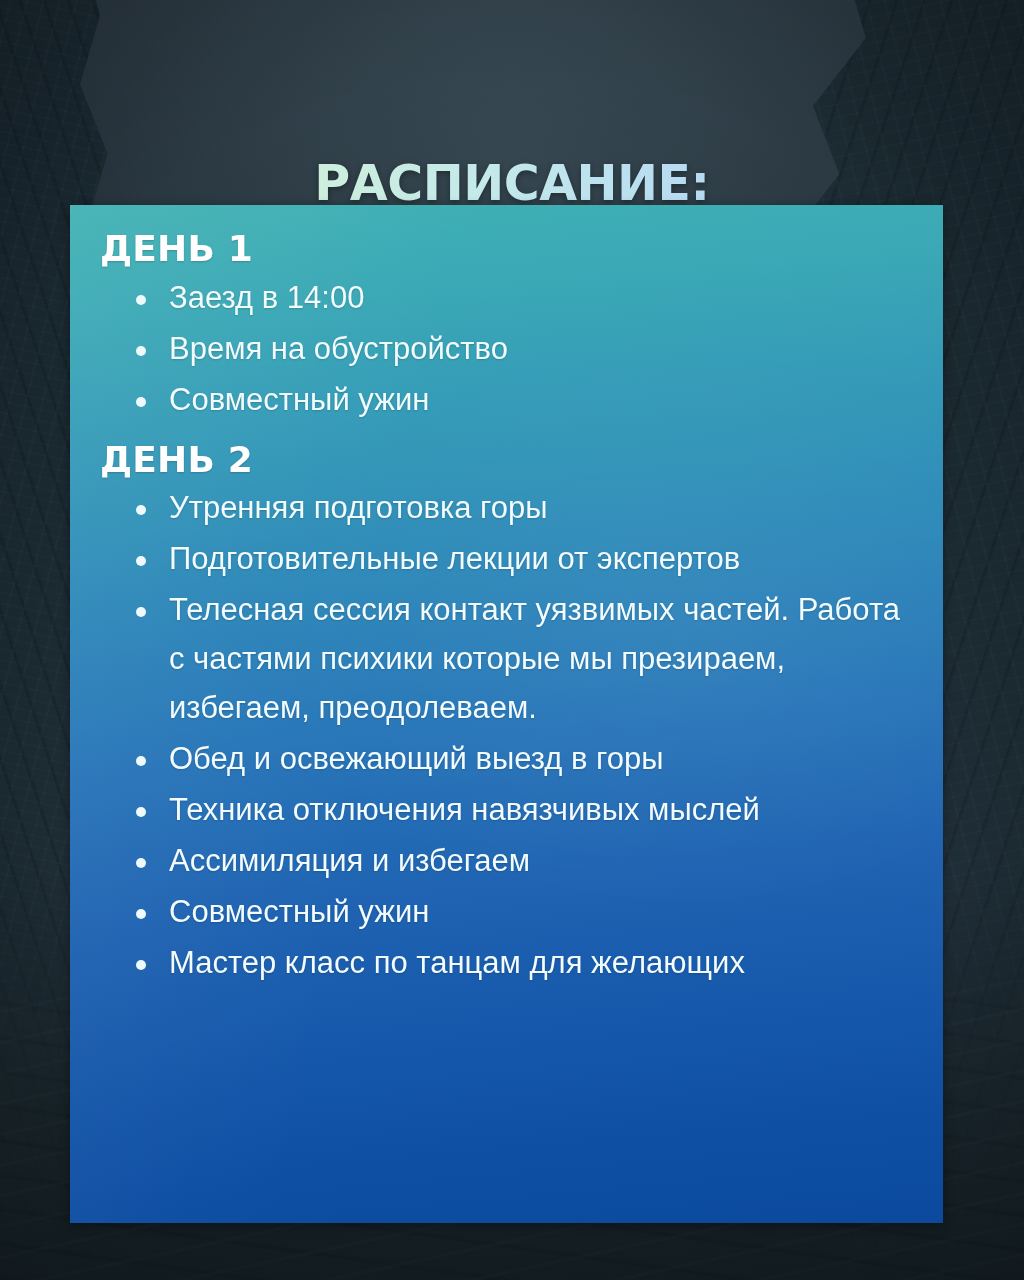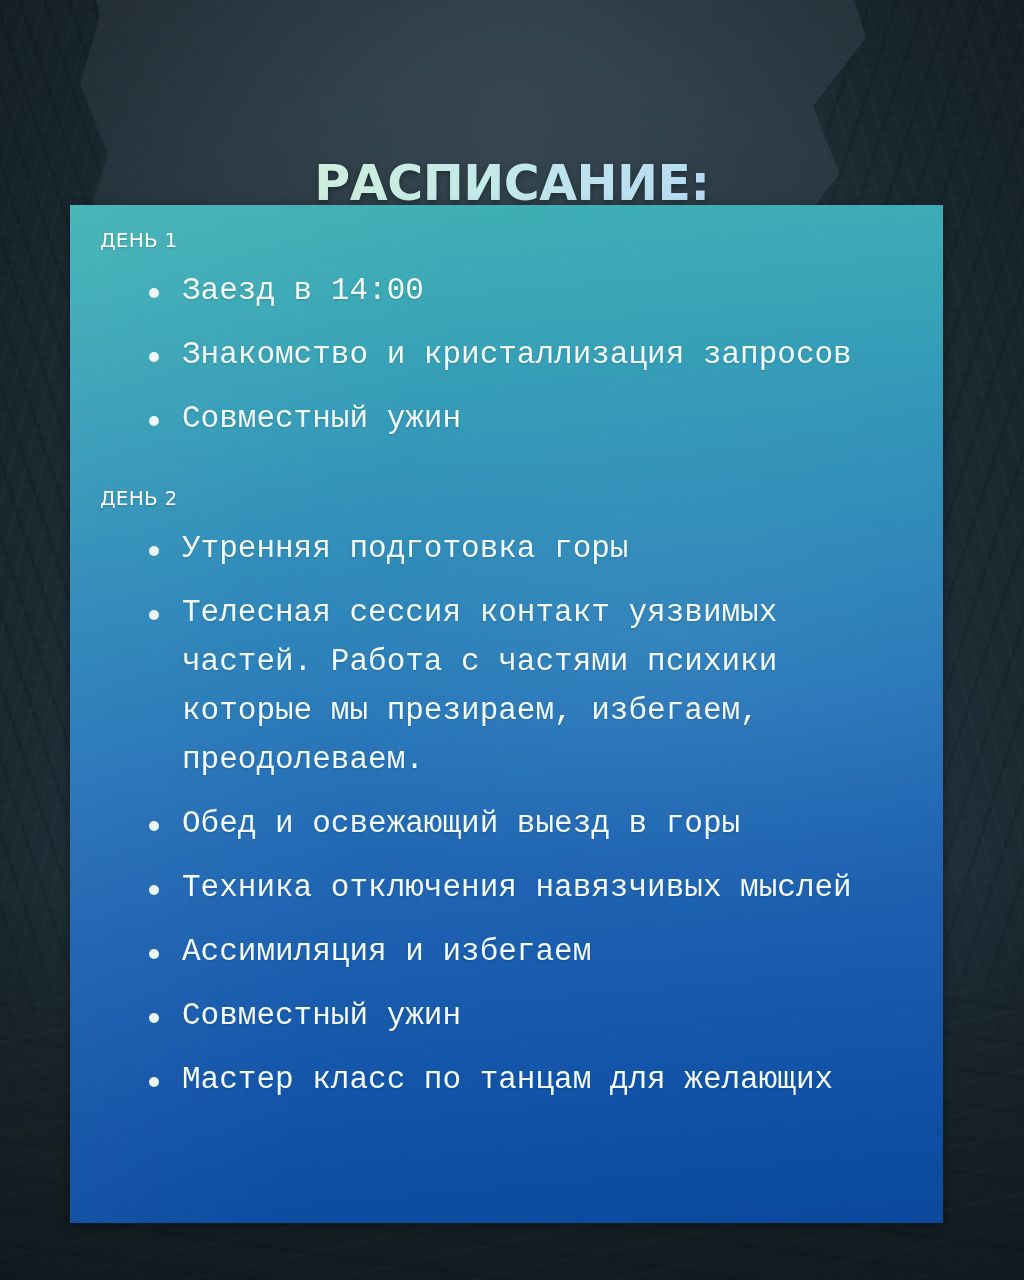--- a/index.html
+++ b/index.html
@@ -187,43 +187,43 @@
   }
 
   .card-inner {
     position: relative;
     padding: 24px 30px 0 30px;
   }
 
   .day-heading {
     color: #ffffff;
     font-family: "DejaVu Sans", sans-serif;
-    font-weight: 400;
-    font-size: 20px;
+    font-weight: 700;
+    font-size: 36px;
     letter-spacing: 0.2px;
     line-height: 1.1;
     margin: 0 0 4px 0;
     text-shadow: 0 1px 2px rgba(0,0,0,0.18);
   }
-  .day-heading.second { margin-top: 44px; }
+  .day-heading.second { margin-top: 16px; }
 
   ul.day-list {
     list-style: none;
     margin: 0;
     padding: 0;
   }
   ul.day-list > li {
     position: relative;
     color: #f2fbfd;
-    font-family: Liberation Mono, monospace;
+    font-family: Liberation Sans, sans-serif;
     font-weight: 400;
     font-size: 31px;
     line-height: 49px;
     padding-left: 67px;
-    margin: 15px;
+    margin: 2px;
     text-shadow: 0 1px 2px rgba(0,0,0,0.16);
   }
   ul.day-list > li::before {
     content: "";
     position: absolute;
     left: 34px;
     top: 22px;
     width: 10px;
     height: 10px;
     border-radius: 50%;
@@ -250,28 +250,29 @@
   <h1 class="slide-title">РАСПИСАНИЕ:</h1>
 
   <section class="card">
     <div class="card-sheen"></div>
     <div class="card-inner">
 
       <h2 class="day-heading">ДЕНЬ 1</h2>
 
       <ul class="day-list">
         <li>Заезд в 14:00</li>
-        <li>Знакомство и кристаллизация запросов</li>
+        <li>Время на обустройство</li>
         <li>Совместный ужин</li>
       </ul>
 
       <h2 class="day-heading second">ДЕНЬ 2</h2>
 
       <ul class="day-list">
         <li>Утренняя подготовка горы</li>
+        <li>Подготовительные лекции от экспертов</li>
         <li>Телесная сессия контакт уязвимых частей. Работа с частями психики которые мы презираем, избегаем, преодолеваем.</li>
         <li>Обед и освежающий выезд в горы</li>
         <li>Техника отключения навязчивых мыслей</li>
         <li>Ассимиляция и избегаем</li>
         <li>Совместный ужин</li>
         <li>Мастер класс по танцам для желающих</li>
       </ul>
 
     </div>
   </section>

